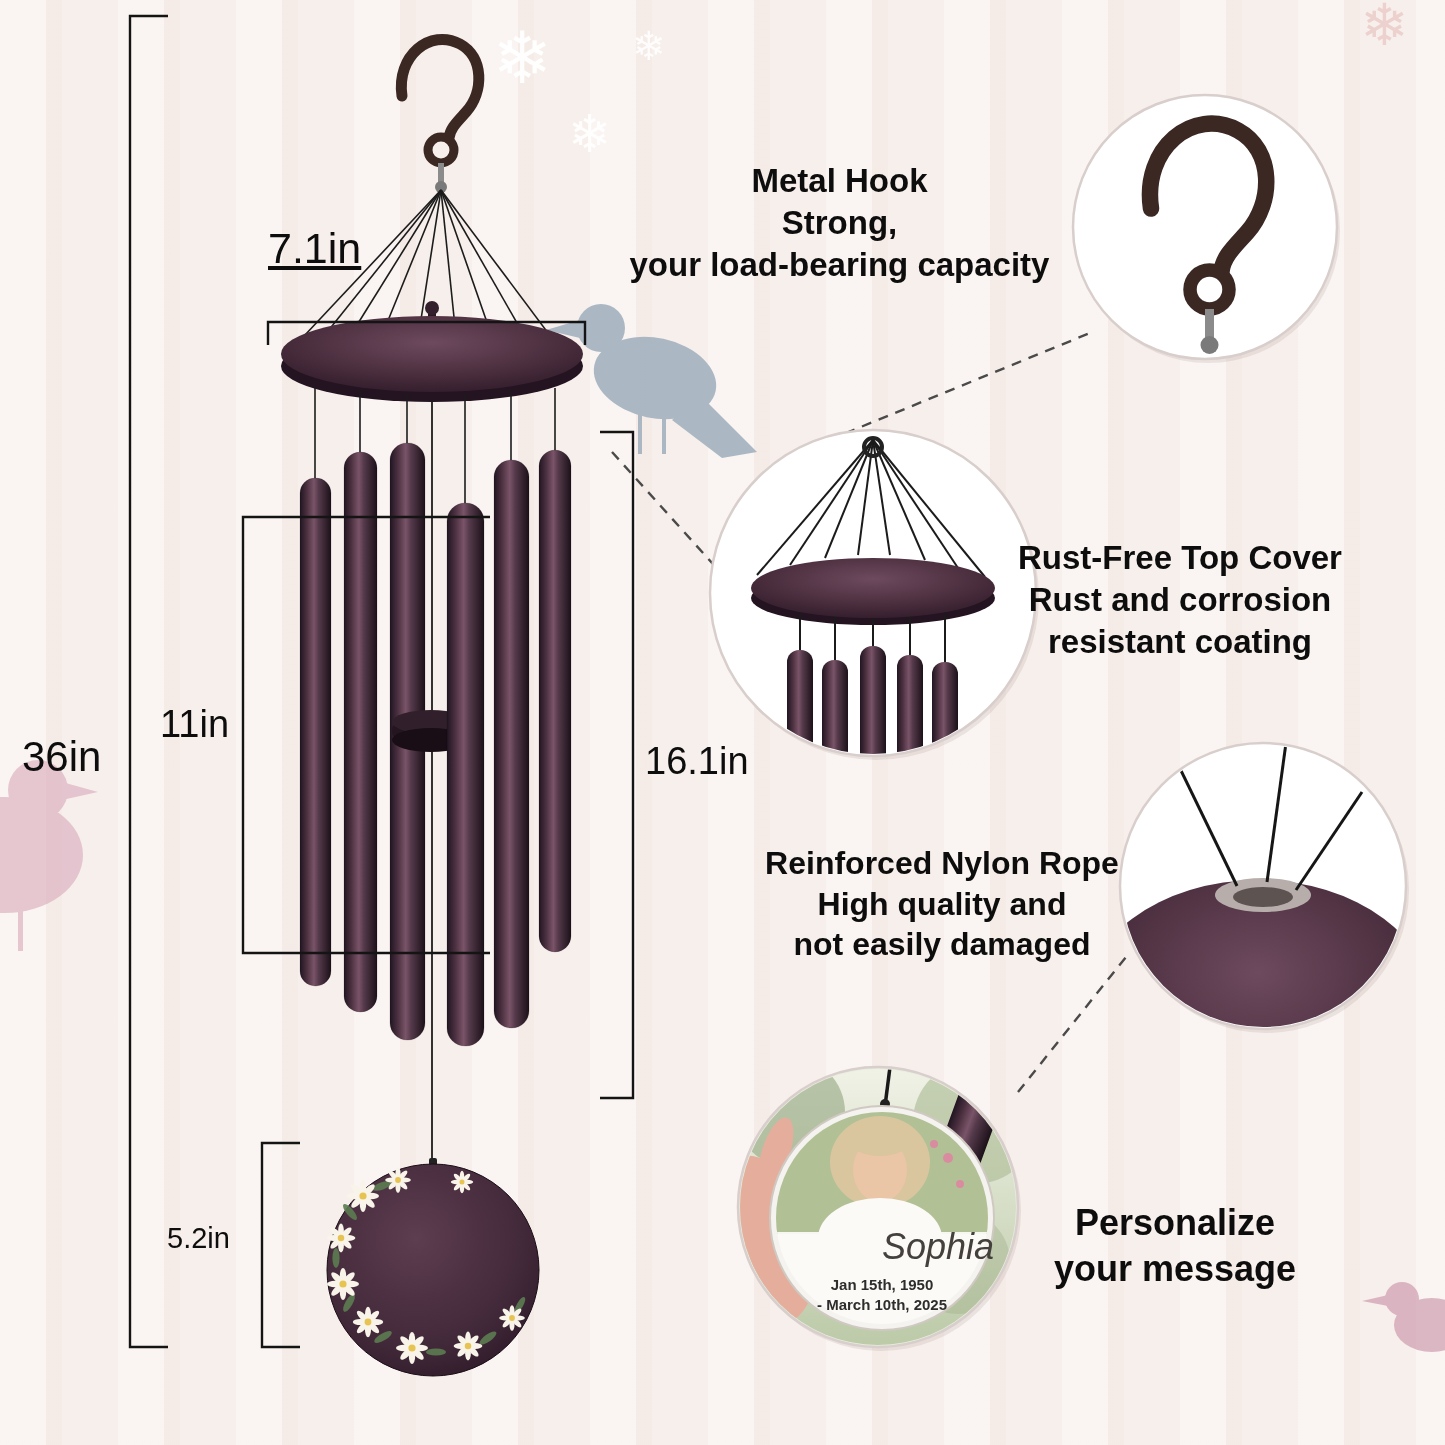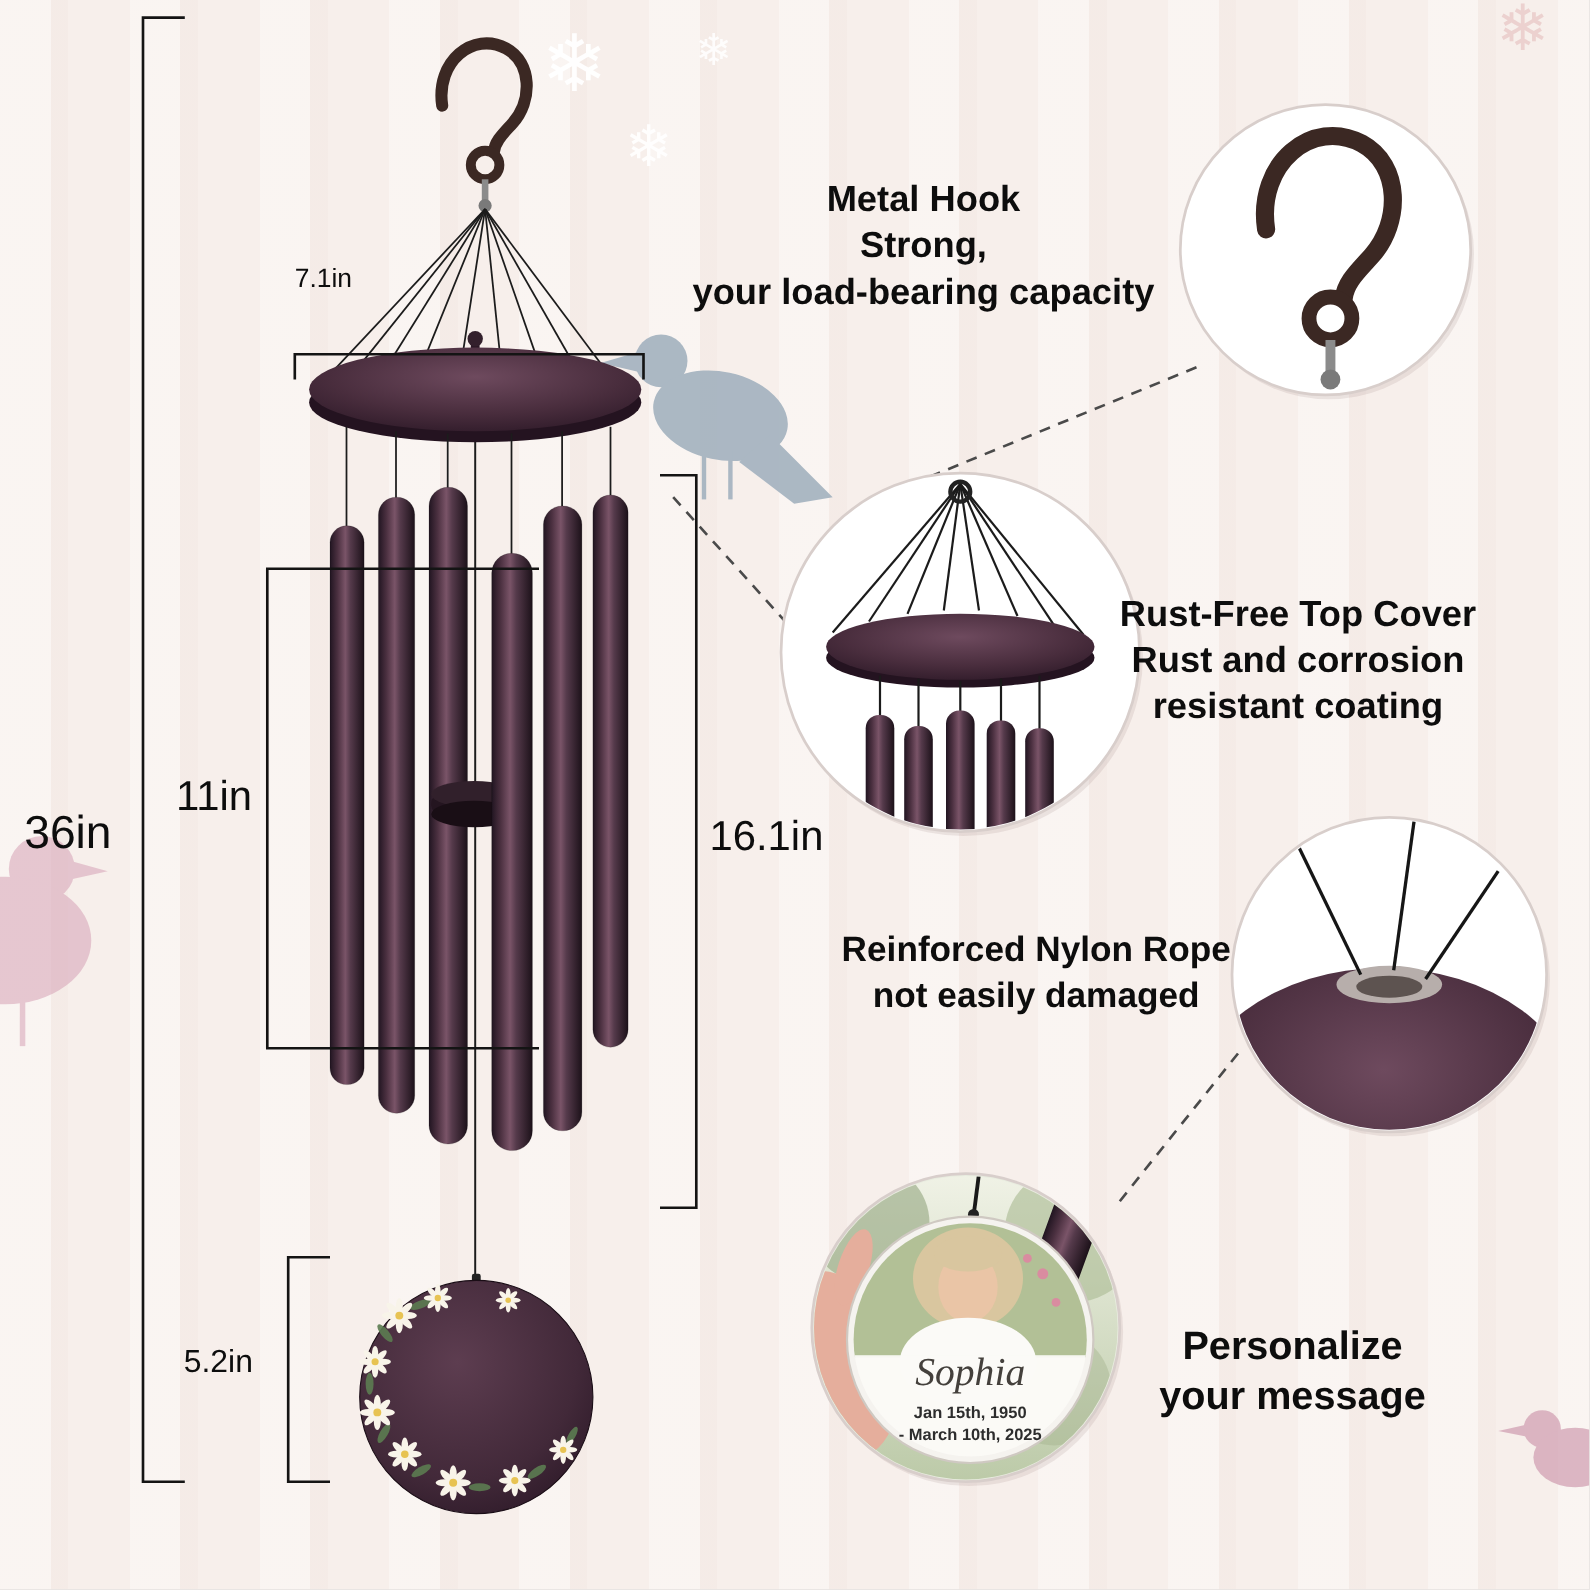--- a/index.html
+++ b/index.html
@@ -16,22 +16,22 @@
   }
   .art{position:absolute;left:0;top:0;width:1445px;height:1445px;}
   .sf{position:absolute;font-family:"DejaVu Sans",sans-serif;line-height:1;}
   .dim{position:absolute;color:#0d0d0d;font-weight:400;}
   .feature{position:absolute;text-align:center;font-weight:bold;color:#0d0d0d;font-size:33px;line-height:1.27;}
   .feature div{white-space:nowrap;}
   .pendant-text{position:absolute;left:341px;top:1200px;width:184px;text-align:center;color:#f2ece3;line-height:1.15;}
   .pt-s{font-size:14px;letter-spacing:1.5px;}
   .pt-m{font-size:16px;letter-spacing:1px;}
   .pt-script{font-family:"DejaVu Serif",serif;font-style:italic;font-size:33px;color:#ffffff;line-height:1.05;}
-  .sophia-name{position:absolute;left:770px;top:1226px;width:224px;text-align:center;
-    font-family:Liberation Serif, serif;font-style:italic;font-size:36px;color:#44403c;}
+  .sophia-name{position:absolute;left:770px;top:1226px;width:224px;text-align:right;
+    font-family:Liberation Sans, sans-serif;font-style:italic;font-size:36px;color:#44403c;}
   .sophia-date{position:absolute;left:770px;width:224px;text-align:center;font-size:15px;font-weight:bold;color:#2d2d2d;}
 </style>
 </head>
 <body>
 
 <div class="canvas">
 
   <div class="bg-stripes"></div>
 
   <div class="sf" style="left:492px;top:22px;font-size:72px;color:rgba(255,255,255,.95);">❄</div>
@@ -289,40 +289,41 @@
           <ellipse cx="880" cy="1162" rx="50" ry="46" fill="#d9c69f"></ellipse>
           <ellipse cx="880" cy="1170" rx="27" ry="32" fill="#eac5a6"></ellipse>
           <ellipse cx="880" cy="1140" rx="31" ry="16" fill="#d9c69f"></ellipse>
           <ellipse cx="880" cy="1238" rx="62" ry="40" fill="#fbfaf7"></ellipse>
           <rect x="770" y="1232" width="230" height="110" fill="rgba(251,250,247,0.94)"></rect>
         </g>
       </g>
     </g>
   </svg>
 
-  <div class="dim" style="left:268px;top:240px;font-size:24px;">7.1in</div>
+  <div class="dim" style="left:268px;top:224px;font-size:43px;text-decoration:underline;">7.1in</div>
   <div class="dim" style="left:22px;top:733px;font-size:42px;">36in</div>
   <div class="dim" style="left:160px;top:703px;font-size:38px;">11in</div>
   <div class="dim" style="left:645px;top:740px;font-size:38px;">16.1in</div>
   <div class="dim" style="left:167px;top:1222px;font-size:29px;">5.2in</div>
 
   <div class="feature" style="left:617px;top:160px;width:445px;">
     <div>Metal Hook</div>
     <div>Strong,</div>
     <div>your load-bearing capacity</div>
   </div>
 
   <div class="feature" style="left:990px;top:537px;width:380px;">
     <div>Rust-Free Top Cover</div>
     <div>Rust and corrosion</div>
     <div>resistant coating</div>
   </div>
 
   <div class="feature" style="left:742px;top:843px;width:400px;font-size:32px;">
     <div>Reinforced Nylon Rope</div>
+    <div>High quality and</div>
     <div>not easily damaged</div>
   </div>
 
   <div class="feature" style="left:1025px;top:1200px;width:300px;font-size:36px;">
     <div>Personalize</div>
     <div>your message</div>
   </div>
 
 
   <div class="sophia-name">Sophia</div>

